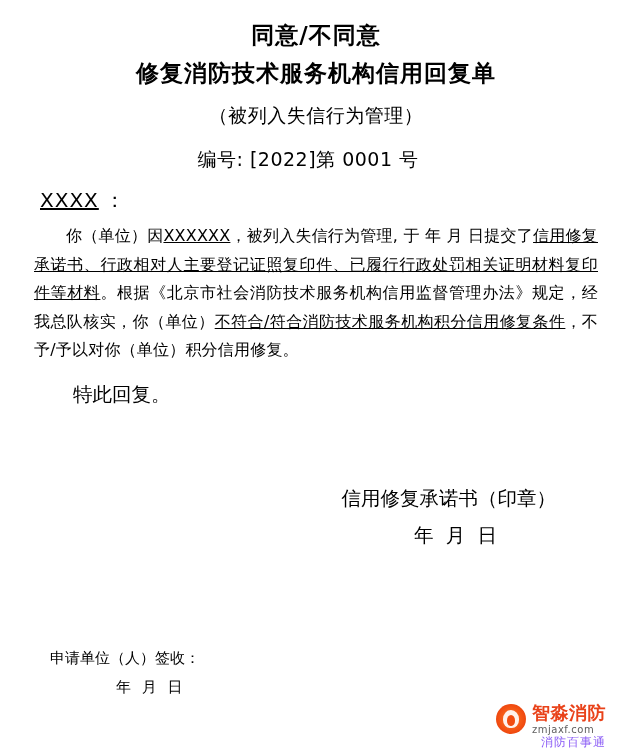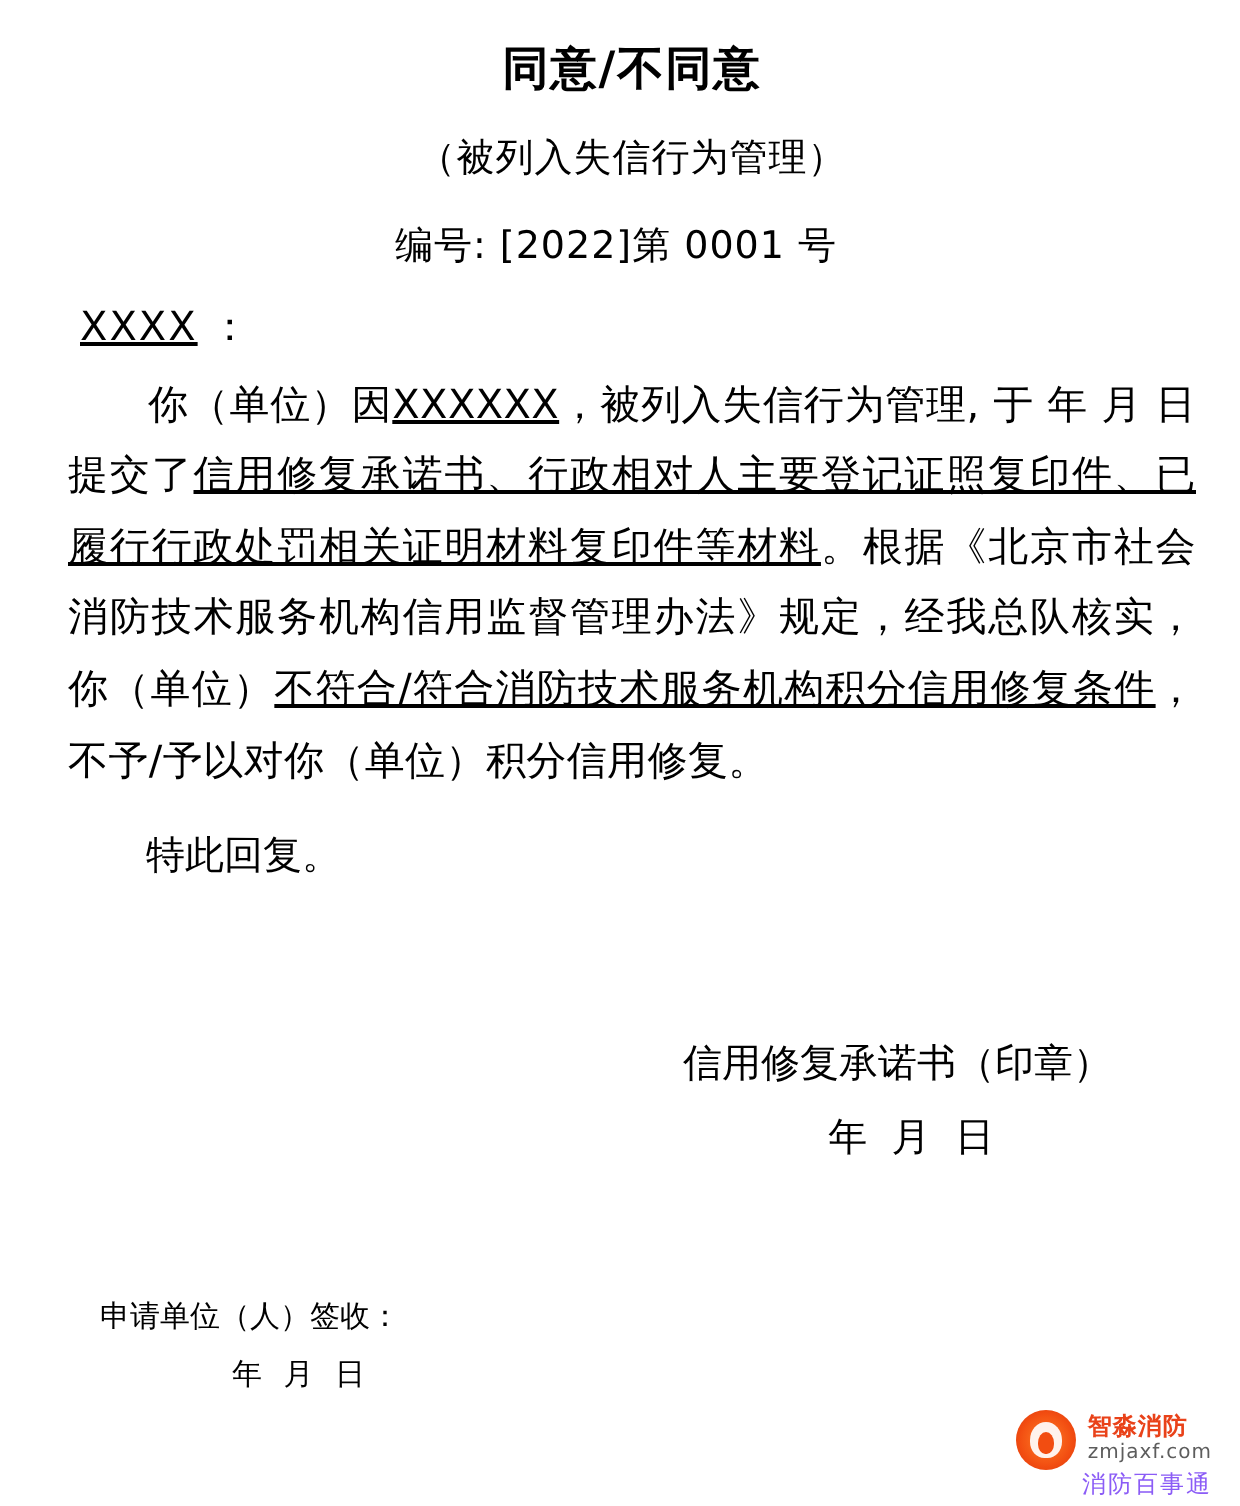--- a/index.html
+++ b/index.html
@@ -55,21 +55,21 @@
     margin-top: 14px;
     padding-left: 4px;
   }
   .recipient .blank {
     text-decoration: underline;
     padding: 0 6px 0 2px;
     letter-spacing: 1px;
   }
 
   .body-text {
-    font-size: 20px;
+    font-size: 16px;
     line-height: 1.78;
     margin-top: 8px;
     text-align: justify;
     text-justify: inter-ideograph;
     letter-spacing: 0.2px;
   }
   .body-text p {
     margin: 0;
     text-indent: 2em;
   }
@@ -142,21 +142,21 @@
     top: 11px;
     width: 8px;
     height: 11px;
     border-radius: 50% 50% 45% 45%;
     background: #f24405;
   }
   .wm-text {
     line-height: 1.15;
   }
   .wm-main {
-    font-size: 12px;
+    font-size: 18px;
     font-weight: bold;
     color: #e8380d;
     letter-spacing: 0.5px;
   }
   .wm-sub {
     font-size: 10px;
     color: #555555;
     letter-spacing: 0.5px;
   }
   .wm-tag {
@@ -167,20 +167,21 @@
     color: #8b5cf6;
     letter-spacing: 1px;
   }
 </style>
 </head>
 <body>
 
 <div class="page">
 
   <div class="title-line">同意/不同意</div>
+  <div class="title-line second">修复消防技术服务机构信用回复单</div>
 
   <div class="subtitle">（被列入失信行为管理）</div>
 
   <div class="doc-number">编号: [2022]第 0001 号</div>
 
   <div class="recipient">
     <span class="blank">XXXX</span><span>：</span>
   </div>
 
   <div class="body-text">

